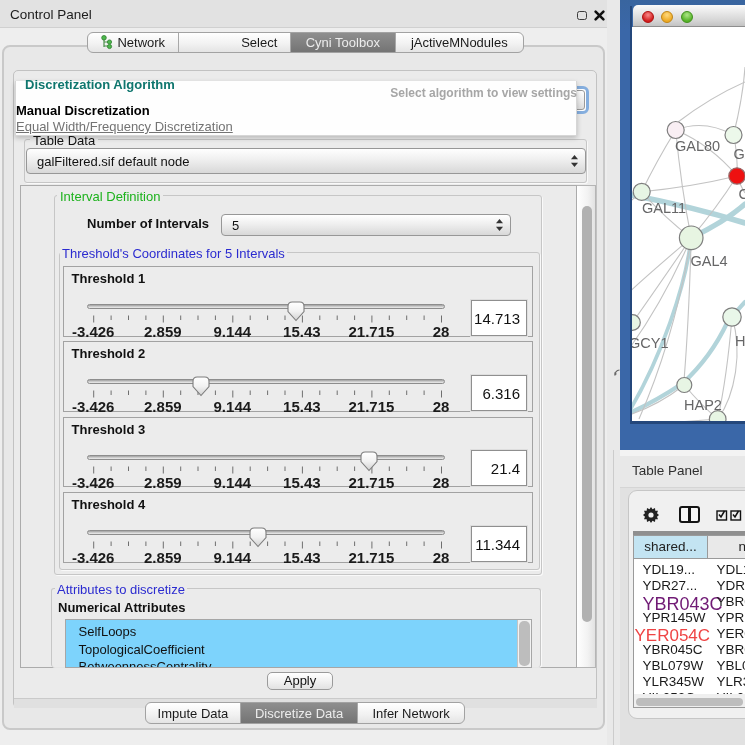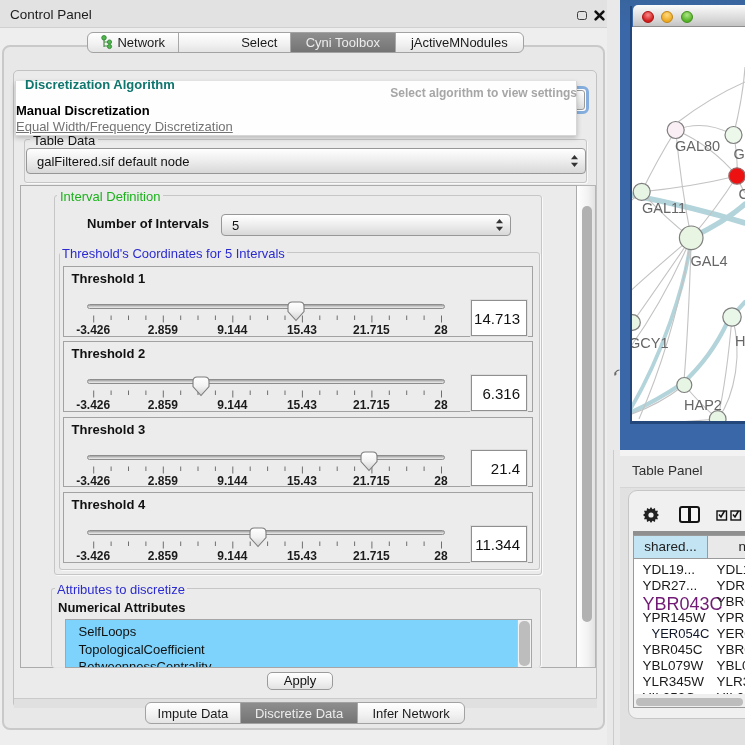--- a/index.html
+++ b/index.html
@@ -15,21 +15,21 @@
 .tabpane{left:2px;top:45px;width:603px;height:685px;border:2px solid #c9c9c9;border-radius:8px;background:#e8e8e8;}
 .innerp{left:13px;top:70px;width:584px;height:638px;border:1px solid #c2c2c2;border-radius:5px;background:#ebebeb;}
 .combo{border:1px solid #979797;border-radius:4px;background:linear-gradient(#ffffff,#efefef 45%,#d8d8d8);}
 .combo .ct{position:absolute;left:10px;top:50%;transform:translateY(-50%);font-size:13px;color:#111;}
 .updn{position:absolute;right:6px;top:50%;transform:translateY(-50%);}
 .gbox{border:1px solid #c6c6c6;border-radius:3px;box-shadow:1px 1px 0 rgba(255,255,255,.7);}
 .tp{border:1px solid #a2a2a2;background:#ececec;}
 .tlab{position:absolute;left:8px;top:4px;font-weight:bold;font-size:13px;color:#111;}
 .track{position:absolute;height:5px;border:1px solid #8d8d8d;border-radius:3px;background:linear-gradient(#9f9f9f,#dcdcdc 70%,#e8e8e8);}
 .vbox{position:absolute;background:#fff;border:1px solid #8f8f8f;box-shadow:0 0 0 1px #dedede;font-size:15px;color:#111;text-align:right;}
-.ticklab{position:absolute;font-size:12px;font-weight:bold;color:#1b1b1b;transform:translateX(-50%);white-space:nowrap;}
+.ticklab{position:absolute;font-size:15px;font-weight:bold;color:#1b1b1b;transform:translateX(-50%);white-space:nowrap;}
 .lrow{font-size:13px;color:#111;position:absolute;}
 .btn{border:1px solid #9b9b9b;border-radius:4px;background:linear-gradient(#ffffff,#f0f0f0 55%,#e2e2e2);font-size:13px;color:#111;display:flex;align-items:center;justify-content:center;}
 .nlab{font-size:14.5px;fill:#666667;}
 </style></head><body>
 <div id="page">
 
 <div class="abs titlebar"></div>
 <div class="abs ttxt">Control Panel</div>
 <div class="abs" style="left:577px;top:11px;width:10px;height:9px;border:1.6px solid #3c3c3c;border-radius:2.5px;"></div>
 <svg class="abs" style="left:593px;top:9px;" width="13" height="13" viewBox="0 0 13 13">
@@ -363,21 +363,21 @@
 <div style="position:absolute;left:0;top:0;width:74px;height:23.5px;line-height:23.5px;text-align:center;font-size:13.5px;color:#222;">shared...</div>
 <div style="position:absolute;left:105px;top:4px;font-size:13.5px;color:#222;">n</div>
 <div style="position:absolute;left:9px;top:26.5px;font-size:13.5px;color:#1a1a1a;white-space:nowrap;">YDL19...</div>
 <div style="position:absolute;left:83px;top:26.5px;font-size:13.5px;color:#1a1a1a;white-space:nowrap;">YDL1</div>
 <div style="position:absolute;left:9px;top:42.5px;font-size:13.5px;color:#1a1a1a;white-space:nowrap;">YDR27...</div>
 <div style="position:absolute;left:83px;top:42.5px;font-size:13.5px;color:#1a1a1a;white-space:nowrap;">YDR2</div>
 <div style="position:absolute;left:9px;top:58.5px;font-size:18px;color:#701a75;white-space:nowrap;">YBR043C</div>
 <div style="position:absolute;left:83px;top:58.5px;font-size:13.5px;color:#1a1a1a;white-space:nowrap;">YBR0</div>
 <div style="position:absolute;left:9px;top:74.5px;font-size:13.5px;color:#1a1a1a;white-space:nowrap;">YPR145W</div>
 <div style="position:absolute;left:83px;top:74.5px;font-size:13.5px;color:#1a1a1a;white-space:nowrap;">YPR1</div>
-<div style="position:absolute;left:18px;top:90.5px;font-size:13px;color:#0f172a;white-space:nowrap;">YER054C</div>
+<div style="position:absolute;left:1px;top:90.5px;font-size:17px;color:#ef4444;white-space:nowrap;">YER054C</div>
 <div style="position:absolute;left:83px;top:90.5px;font-size:13.5px;color:#1a1a1a;white-space:nowrap;">YER0</div>
 <div style="position:absolute;left:9px;top:106.5px;font-size:13.5px;color:#1a1a1a;white-space:nowrap;">YBR045C</div>
 <div style="position:absolute;left:83px;top:106.5px;font-size:13.5px;color:#1a1a1a;white-space:nowrap;">YBR0</div>
 <div style="position:absolute;left:9px;top:122.5px;font-size:13.5px;color:#1a1a1a;white-space:nowrap;">YBL079W</div>
 <div style="position:absolute;left:83px;top:122.5px;font-size:13.5px;color:#1a1a1a;white-space:nowrap;">YBL0</div>
 <div style="position:absolute;left:9px;top:138.5px;font-size:13.5px;color:#1a1a1a;white-space:nowrap;">YLR345W</div>
 <div style="position:absolute;left:83px;top:138.5px;font-size:13.5px;color:#1a1a1a;white-space:nowrap;">YLR3</div>
 <div style="position:absolute;left:9px;top:154.5px;font-size:13.5px;color:#1a1a1a;white-space:nowrap;">YIL053C</div>
 <div style="position:absolute;left:83px;top:154.5px;font-size:13.5px;color:#1a1a1a;white-space:nowrap;">YIL0</div>
 </div>

